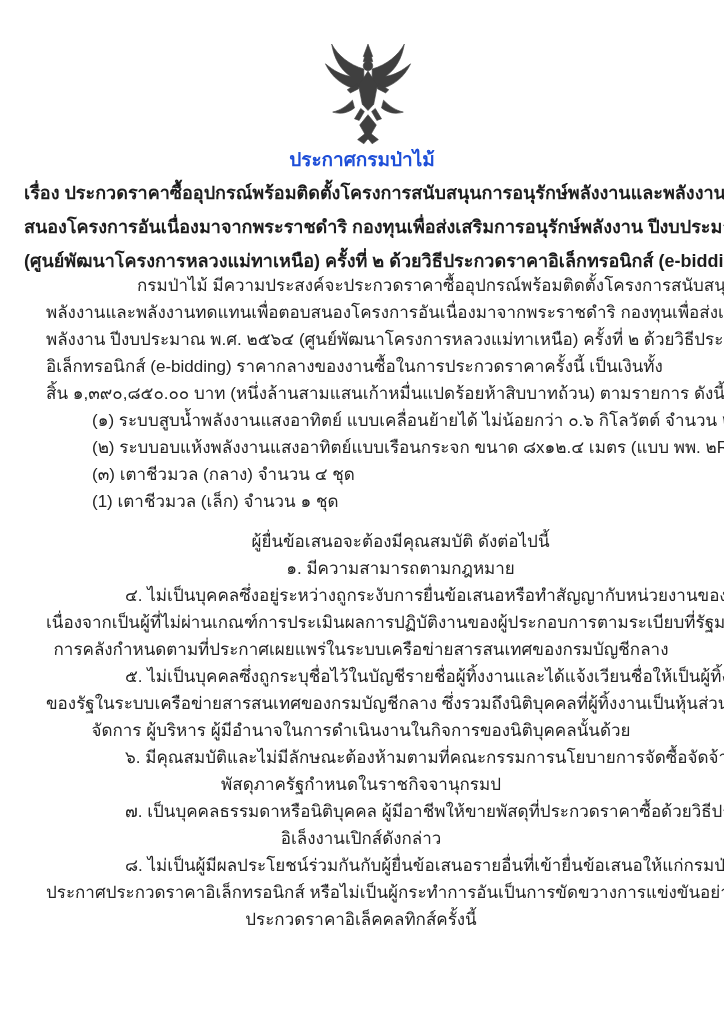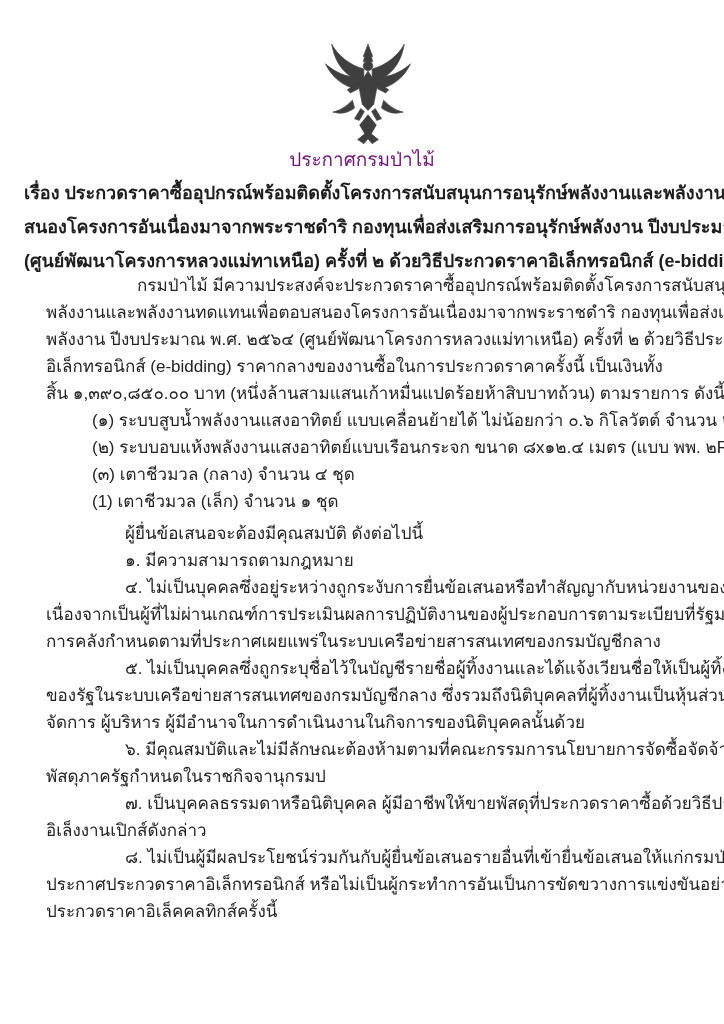--- a/index.html
+++ b/index.html
@@ -16,22 +16,22 @@
     position:absolute;
     top:40px;left:315px;
     width:106px;height:112px;
     display:flex;align-items:center;justify-content:center;
   }
   .doc-title{
     position:absolute;
     top:144px;left:0;right:0;
     text-align:center;
     font-size:19px;
-    font-weight:normal;
-    color:#701a75;
+    font-weight:bold;
+    color:#1d4ed8;
   }
   .subject{
     position:absolute;
     top:176px;left:24px;right:24px;
     text-align:center;
     font-size:18px;
     font-weight:bold;
     line-height:34px;
     color:#1d1d1d;
     white-space:nowrap;
@@ -41,21 +41,21 @@
     position:absolute;
     top:272px;left:46px;right:48px;
     font-size:17px;
     line-height:27px;
     color:#242424;
   }
   .ln{white-space:nowrap;}
   .ind-p{padding-left:91px;}   
   .ind-i{padding-left:46px;}   
   .ind-q{padding-left:79px;}   
-  .quals{margin-top:5px;}
+  .quals{margin-top:13px;text-align:center;}
 </style>
 </head>
 <body>
 
 <div class="page">
 
   <div class="emblem">
     <svg width="100" height="108" viewBox="0 0 96 104" aria-hidden="true">
       <g fill="#3f3f3f" stroke="#3f3f3f" stroke-width="0.6">
 

